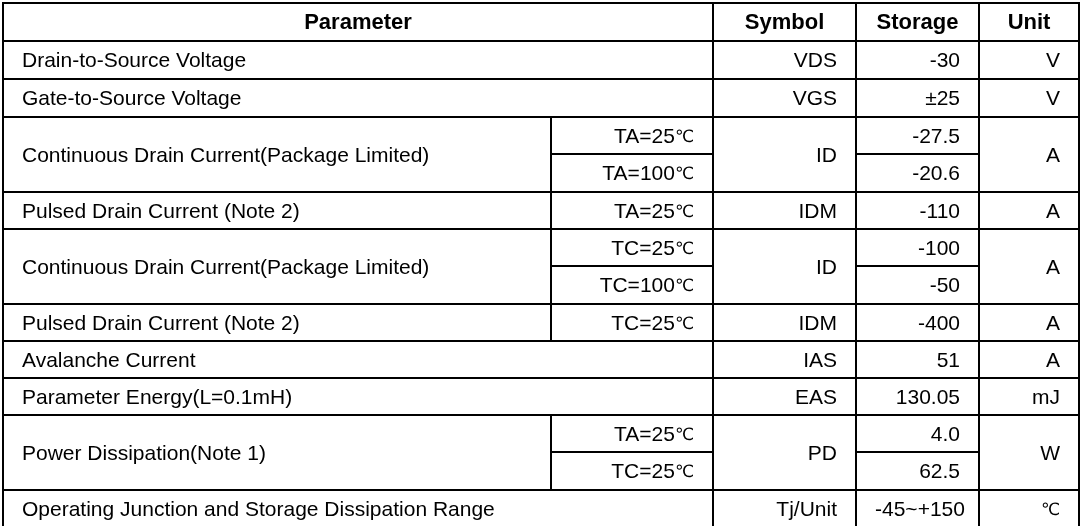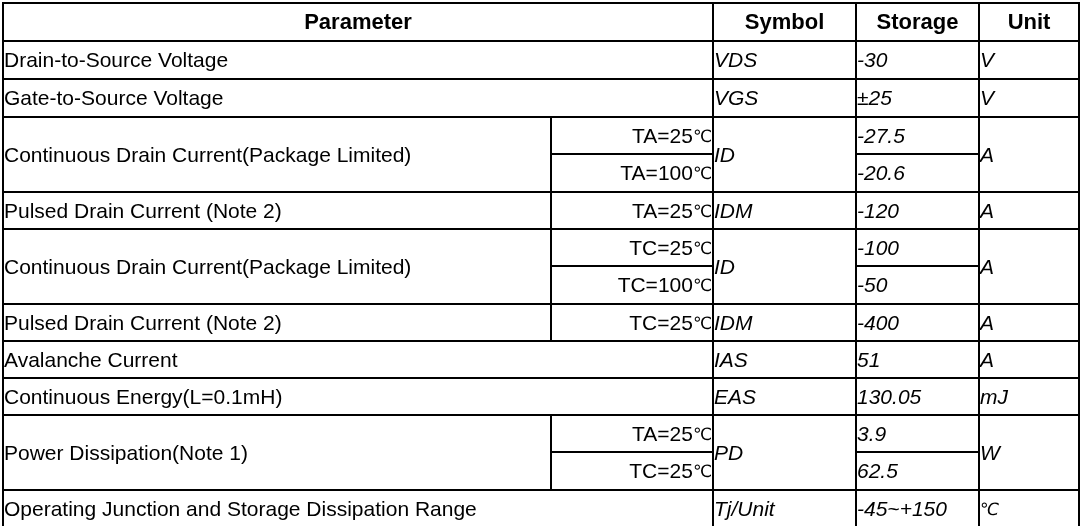--- a/index.html
+++ b/index.html
@@ -27,21 +27,21 @@
     table-layout: fixed;
     width: 1076px;
     height: 522px;
     margin: 2px;
     background: #ffffff;
   }
 
   table.ratings td,
   table.ratings th {
     border: 2px solid #000000;
-    padding: 0 0;
+    padding: 0 18px;
     font-weight: normal;
     font-size: 21px;
     line-height: 1.1;
     background: #ffffff;
     color: #000000;
     box-sizing: border-box;
   }
 
   
   tr.head th {
@@ -60,24 +60,23 @@
 
   
   td.cond {
     text-align: right;
     vertical-align: middle;
     white-space: nowrap;
   }
 
   
   td.sym, td.lim, td.unit {
-    text-align: left;
+    text-align: right;
     vertical-align: middle;
     white-space: nowrap;
-    font-style: italic;
   }
 
   
   .h38 { height: 38px; }
   .h37 { height: 37px; }
 
   
   .degc {
     font-family: "DejaVu Sans", sans-serif;
     font-size: 17px;
@@ -135,21 +134,21 @@
 
       <tr class="h38">
         <td class="cond">TA=100<span class="degc">℃</span></td>
         <td class="lim">-20.6</td>
       </tr>
 
       <tr class="h37">
         <td class="param">Pulsed Drain Current (Note 2)</td>
         <td class="cond">TA=25<span class="degc">℃</span></td>
         <td class="sym">IDM</td>
-        <td class="lim">-120</td>
+        <td class="lim">-110</td>
         <td class="unit">A</td>
       </tr>
 
       <tr class="h37">
         <td class="param" rowspan="2">Continuous Drain Current(Package Limited)</td>
         <td class="cond">TC=25<span class="degc">℃</span></td>
         <td class="sym" rowspan="2">ID</td>
         <td class="lim">-100</td>
         <td class="unit" rowspan="2">A</td>
       </tr>
@@ -168,31 +167,31 @@
       </tr>
 
       <tr class="h37">
         <td class="param" colspan="2">Avalanche Current</td>
         <td class="sym">IAS</td>
         <td class="lim">51</td>
         <td class="unit">A</td>
       </tr>
 
       <tr class="h37">
-        <td class="param" colspan="2">Continuous Energy(L=0.1mH)</td>
+        <td class="param" colspan="2">Parameter Energy(L=0.1mH)</td>
         <td class="sym">EAS</td>
         <td class="lim">130.05</td>
         <td class="unit">mJ</td>
       </tr>
 
       <tr class="h37">
         <td class="param" rowspan="2">Power Dissipation(Note 1)</td>
         <td class="cond">TA=25<span class="degc">℃</span></td>
         <td class="sym" rowspan="2">PD</td>
-        <td class="lim">3.9</td>
+        <td class="lim">4.0</td>
         <td class="unit" rowspan="2">W</td>
       </tr>
 
       <tr class="h38">
         <td class="cond">TC=25<span class="degc">℃</span></td>
         <td class="lim">62.5</td>
       </tr>
 
       <tr class="h37">
         <td class="param" colspan="2">Operating Junction and Storage Dissipation Range</td>

